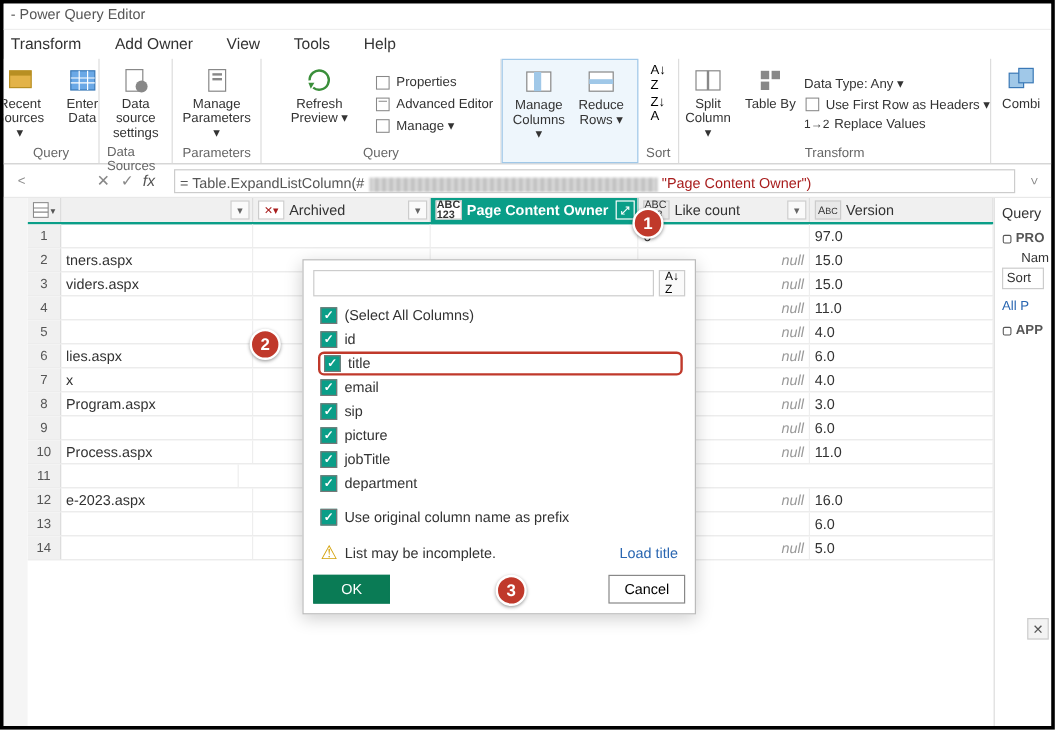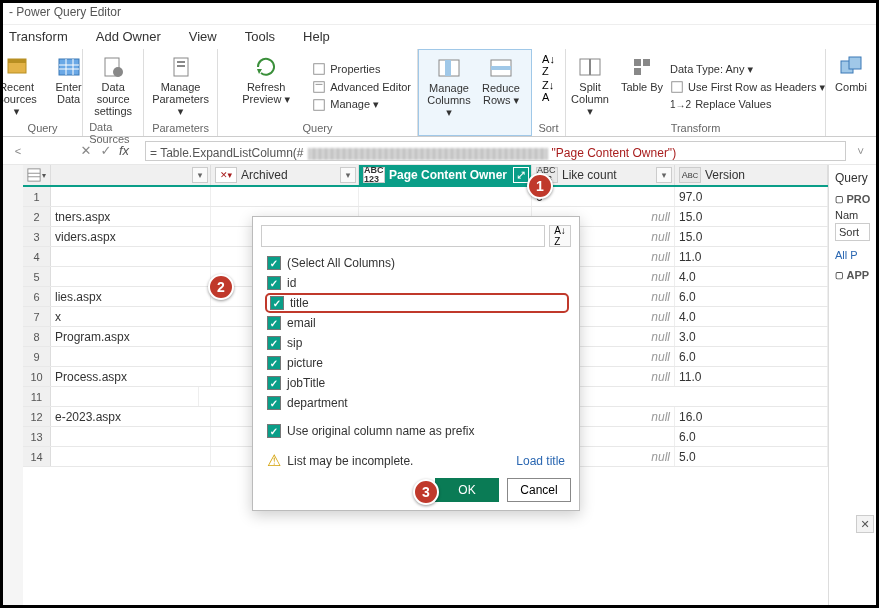--- a/index.html
+++ b/index.html
@@ -56,21 +56,21 @@
 .popup .search-row input { flex:1; border:1px solid #ccc; height:22px; padding:0 4px; font-size:12px; }
 .popup .sort-btn { width:22px; height:22px; border:1px solid #ccc; display:flex; align-items:center; justify-content:center; font-size:10px; background:#fafafa; cursor:pointer; }
 .popup .options { margin:4px 2px 4px 6px; }
 .popup .opt-row { display:flex; align-items:center; gap:6px; font-size:12px; color:#333; padding:3px 0; cursor:pointer; }
 .popup .opt-row.highlighted { border:2px solid #c0392b; border-radius:5px; padding:1px 3px; margin-left:-2px; }
 .popup .chk { width:14px; height:14px; border:1px solid #777; display:inline-flex; align-items:center; justify-content:center; background:#0a9e88; color:#fff; font-size:10px; font-weight:bold; }
 .popup .prefix-row { margin:8px 2px 4px 6px; }
 .popup .warn-row { display:flex; align-items:center; gap:6px; margin:10px 6px 8px; font-size:12px; color:#333; }
 .popup .warn-icon { color:#d4a20a; font-size:16px; }
 .popup .load-more { margin-left:auto; color:#2966b1; cursor:pointer; }
-.popup .btn-row { display:flex; justify-content:flex-end; gap:8px; margin-top:4px; }
+.popup .btn-row { display:flex; justify-content:space-between; gap:8px; margin-top:4px; }
 .popup button { min-width:64px; height:24px; border:1px solid #888; background:#fff; font-size:12px; cursor:pointer; }
 .popup button.primary { background:#0a7b55; border-color:#0a7b55; color:#fff; }
 
 .callout { position:absolute; width:26px; height:26px; border-radius:50%; background:#c0392b; color:#fff; font-weight:700; display:flex; align-items:center; justify-content:center; font-size:14px; z-index:60; border:2px solid #fff; box-shadow:0 1px 3px rgba(0,0,0,.4); pointer-events:none; }
 
 .close-tab { position:absolute; right:2px; top:350px; width:18px; height:18px; border:1px solid #ccc; background:#f3f3f3; display:flex; align-items:center; justify-content:center; font-size:11px; color:#555; cursor:pointer; }
 </style>
 </head>
 <body>
 
@@ -411,21 +411,21 @@
         </div>
     </div>
   </div>
 
   <div class="side-panel">
     <div class="pane-label">Query</div>
     <div class="section-hdr">
         <span class="arrow">▢</span>
         <span>PRO</span>
       </div>
-    <div style="font-size:11px;margin:4px 0 2px">Nam</div>
+    <div style="font-size:11px;margin:4px 16px 2px">Nam</div>
     <div style="border:1px solid #ccc;padding:2px 3px;font-size:11px;background:#fff">Sort</div>
     <div style="font-size:11px;color:#2966b1;margin-top:8px;cursor:pointer">All P</div>
     <div class="section-hdr">
         <span class="arrow">▢</span>
         <span>APP</span>
       </div>
     <div class="close-tab">✕</div>
   </div>
 </div>
 

